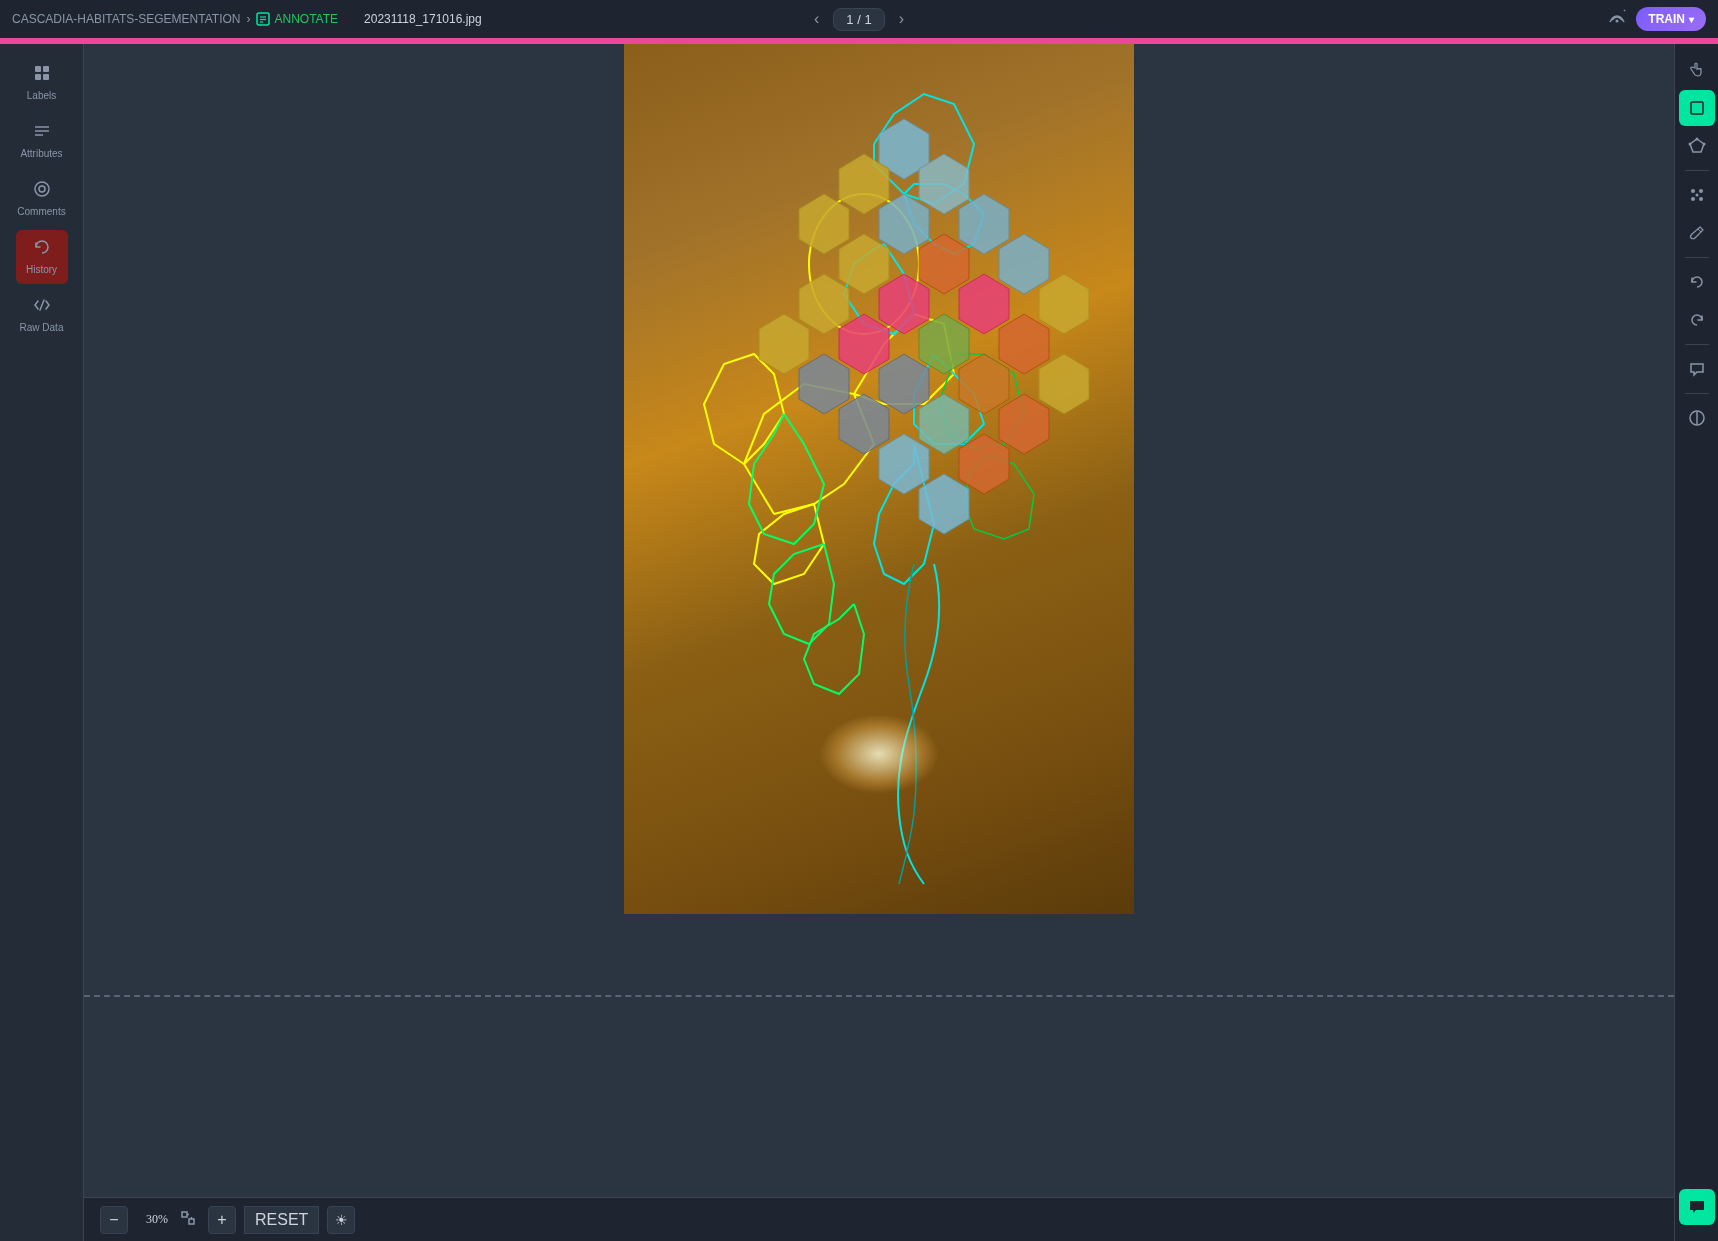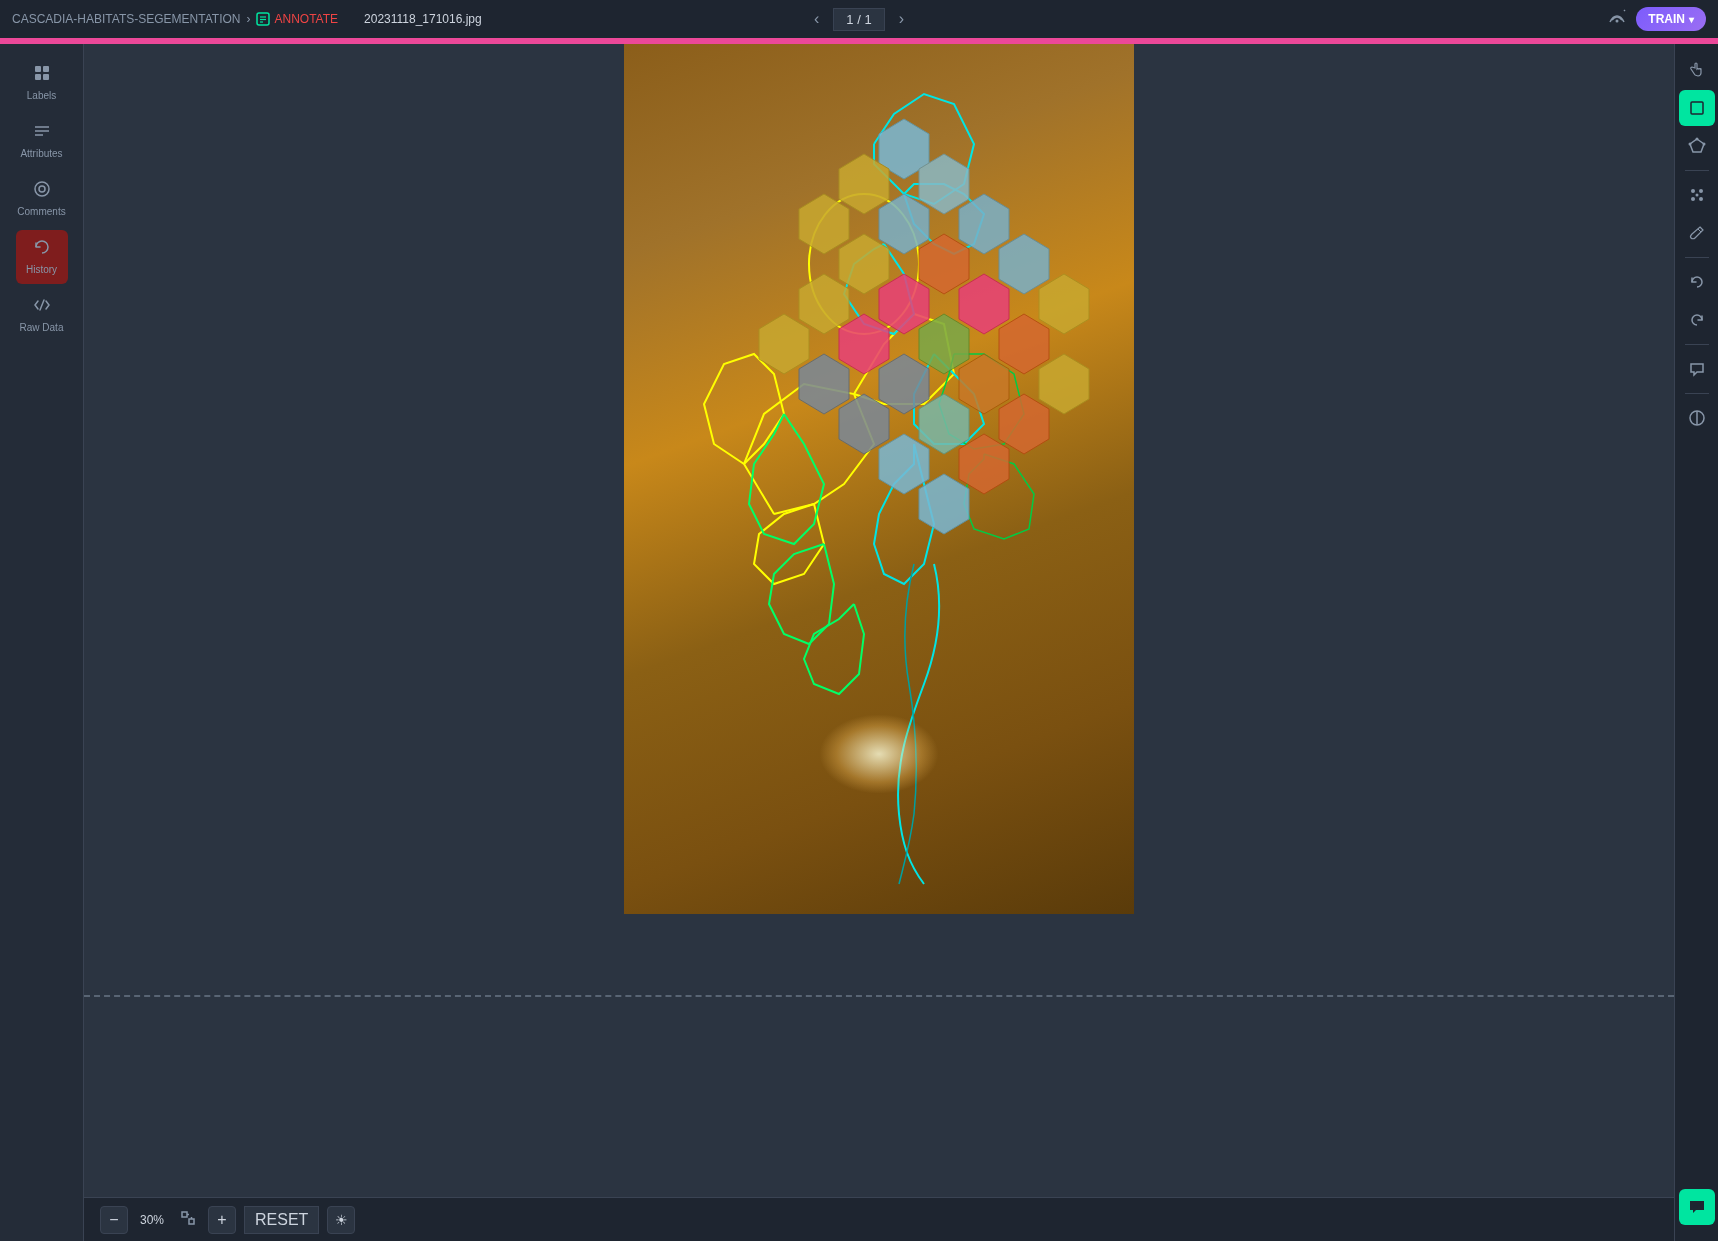--- a/index.html
+++ b/index.html
@@ -39,21 +39,21 @@
     }
     .breadcrumb-sep {
       color: #8896a8;
       font-size: 12px;
     }
     .breadcrumb-annotate {
       display: flex;
       align-items: center;
       gap: 4px;
       font-size: 12px;
-      color: #ef4444;
+      color: #22c55e;
     }
     .annotate-icon {
       width: 14px;
       height: 14px;
       display: inline-flex;
       align-items: center;
       justify-content: center;
     }
     .header-filename {
       font-size: 12px;
@@ -75,21 +75,21 @@
       cursor: pointer;
       font-size: 16px;
       padding: 4px 6px;
       border-radius: 4px;
     }
     .page-indicator {
       font-size: 13px;
       color: #cdd4de;
       background: #2b3441;
       padding: 3px 12px;
-      border-radius: 0;
+      border-radius: 8px;
       border: 1px solid #3a4353;
     }
     .header-right {
       display: flex;
       align-items: center;
       gap: 10px;
     }
     .signal-icon {
       color: #8896a8;
       font-size: 16px;
@@ -186,21 +186,22 @@
       cursor: pointer;
       font-size: 16px;
       display: flex;
       align-items: center;
       justify-content: center;
     }
     .zoom-value {
       font-size: 12px;
       color: #cdd4de;
       min-width: 32px;
-      text-align: center;
+      text-align: right;
+      font-family: Liberation Serif, serif;
     }
     .restore-btn {
       background: transparent;
       border: none;
       color: #8896a8;
       cursor: pointer;
       font-size: 14px;
       padding: 4px;
     }
     .reset-btn {

